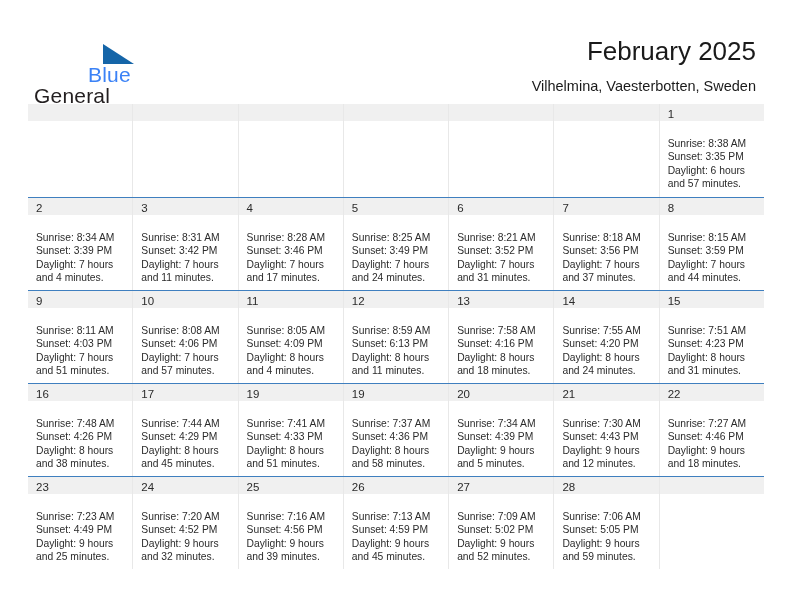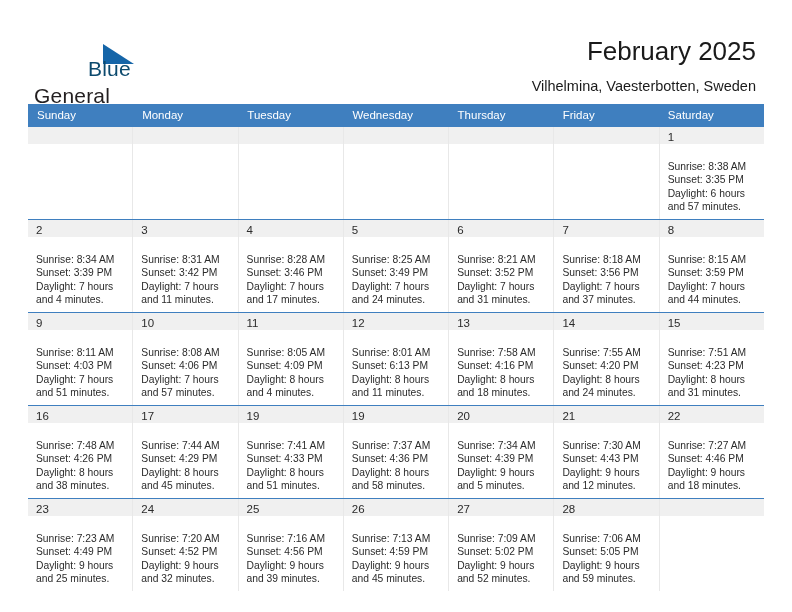--- a/index.html
+++ b/index.html
@@ -44,24 +44,24 @@
     top: 0;
     font-size: 21px;
     letter-spacing: 0.2px;
     color: #231f20;
     font-family: "Liberation Sans", sans-serif;
     margin-top: 48px;
   }
   .logo-blue {
     position: absolute;
     left: 54px;
-    top: 21px;
+    top: 27px;
     font-size: 21px;
     letter-spacing: 0.2px;
-    color: #0c4a6e;
+    color: #3b82f6;
     font-family: "Liberation Sans", sans-serif;
   }
   .logo-triangle {
     position: absolute;
     left: 69px;
     top: 8px;
     width: 0;
     height: 0;
     border-left: 31px solid #1565a8;
     border-top: 20px solid transparent;
@@ -170,29 +170,20 @@
       <span class="logo-triangle"></span>
       <span class="logo-blue">Blue</span>
     </div>
 
     <div class="title">February 2025</div>
     <div class="subtitle">Vilhelmina, Vaesterbotten, Sweden</div>
   </div>
 
   <div class="calendar">
 
-    <div class="weekday-row">
-      <div class="weekday-cell">Sunday</div>
-      <div class="weekday-cell">Monday</div>
-      <div class="weekday-cell">Tuesday</div>
-      <div class="weekday-cell">Wednesday</div>
-      <div class="weekday-cell">Thursday</div>
-      <div class="weekday-cell">Friday</div>
-      <div class="weekday-cell">Saturday</div>
-    </div>
 
     <div class="week-row">
       <div class="day-cell empty">
         <div class="day-number-band"><span class="day-number"></span></div>
 
       </div>
       <div class="day-cell empty">
         <div class="day-number-band"><span class="day-number"></span></div>
 
       </div>
@@ -313,21 +304,21 @@
         <div class="day-info">
           <div>Sunrise: 8:05 AM</div>
           <div>Sunset: 4:09 PM</div>
           <div>Daylight: 8 hours</div>
           <div>and 4 minutes.</div>
         </div>
       </div>
       <div class="day-cell">
         <div class="day-number-band"><span class="day-number">12</span></div>
         <div class="day-info">
-          <div>Sunrise: 8:01 AM</div>
+          <div>Sunrise: 8:59 AM</div>
           <div>Sunset: 6:13 PM</div>
           <div>Daylight: 8 hours</div>
           <div>and 11 minutes.</div>
         </div>
       </div>
       <div class="day-cell">
         <div class="day-number-band"><span class="day-number">13</span></div>
         <div class="day-info">
           <div>Sunrise: 7:58 AM</div>
           <div>Sunset: 4:16 PM</div>

